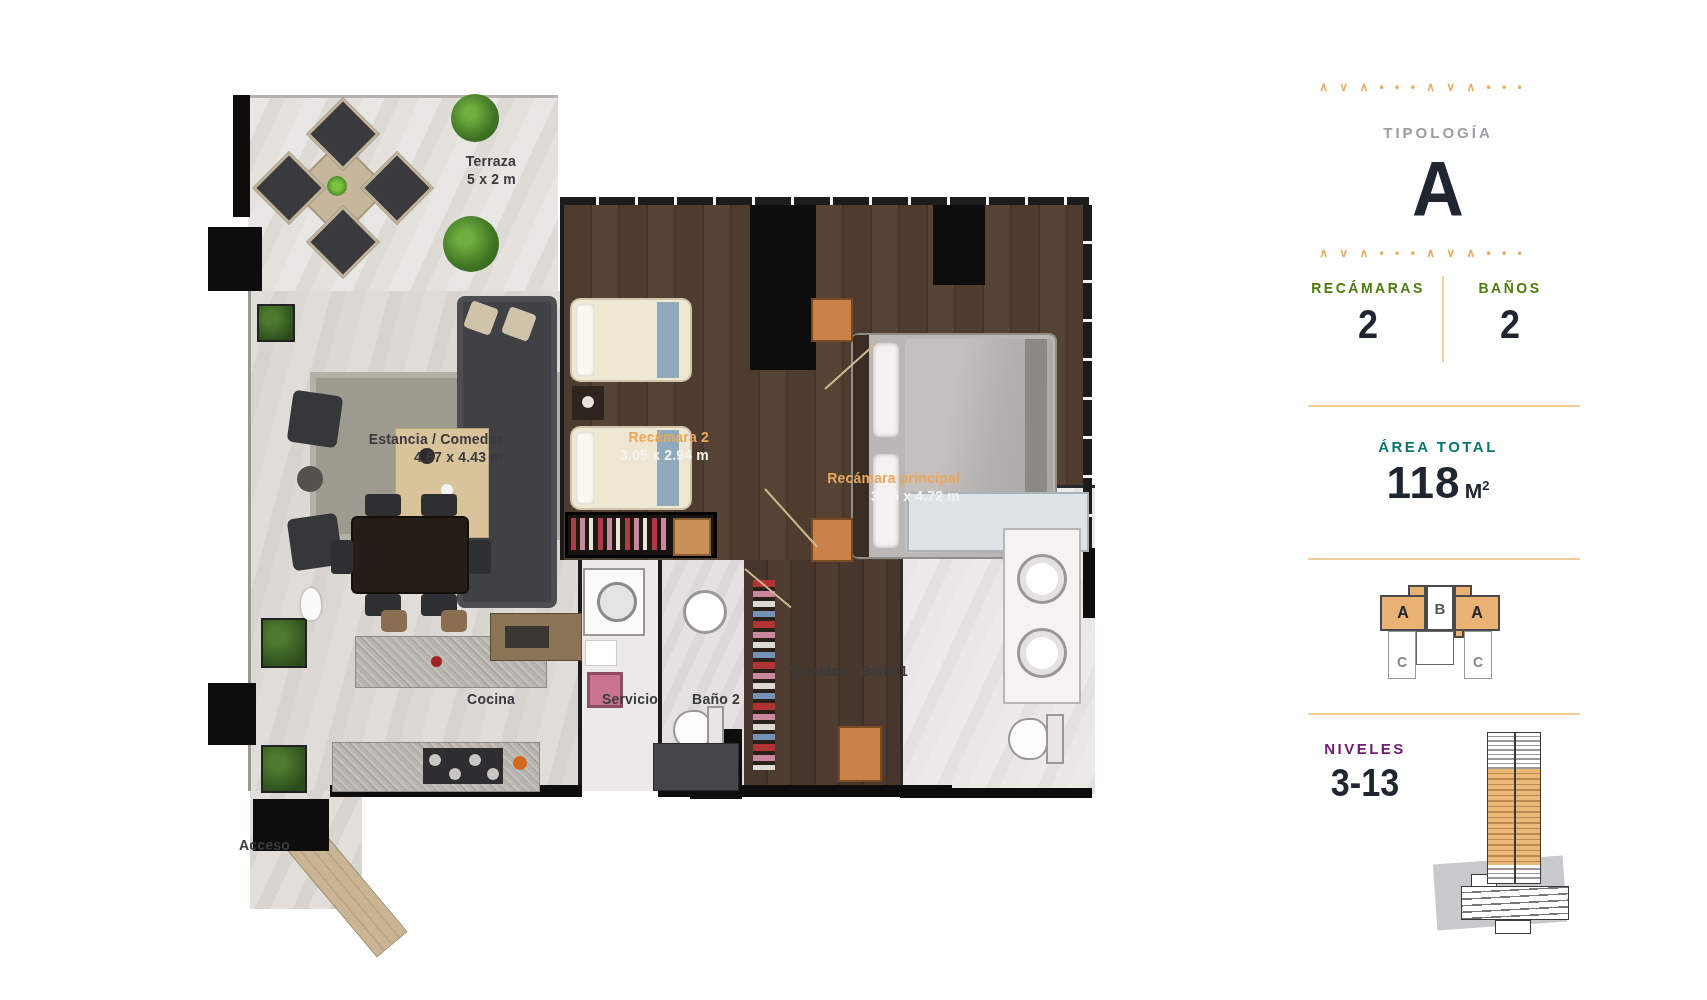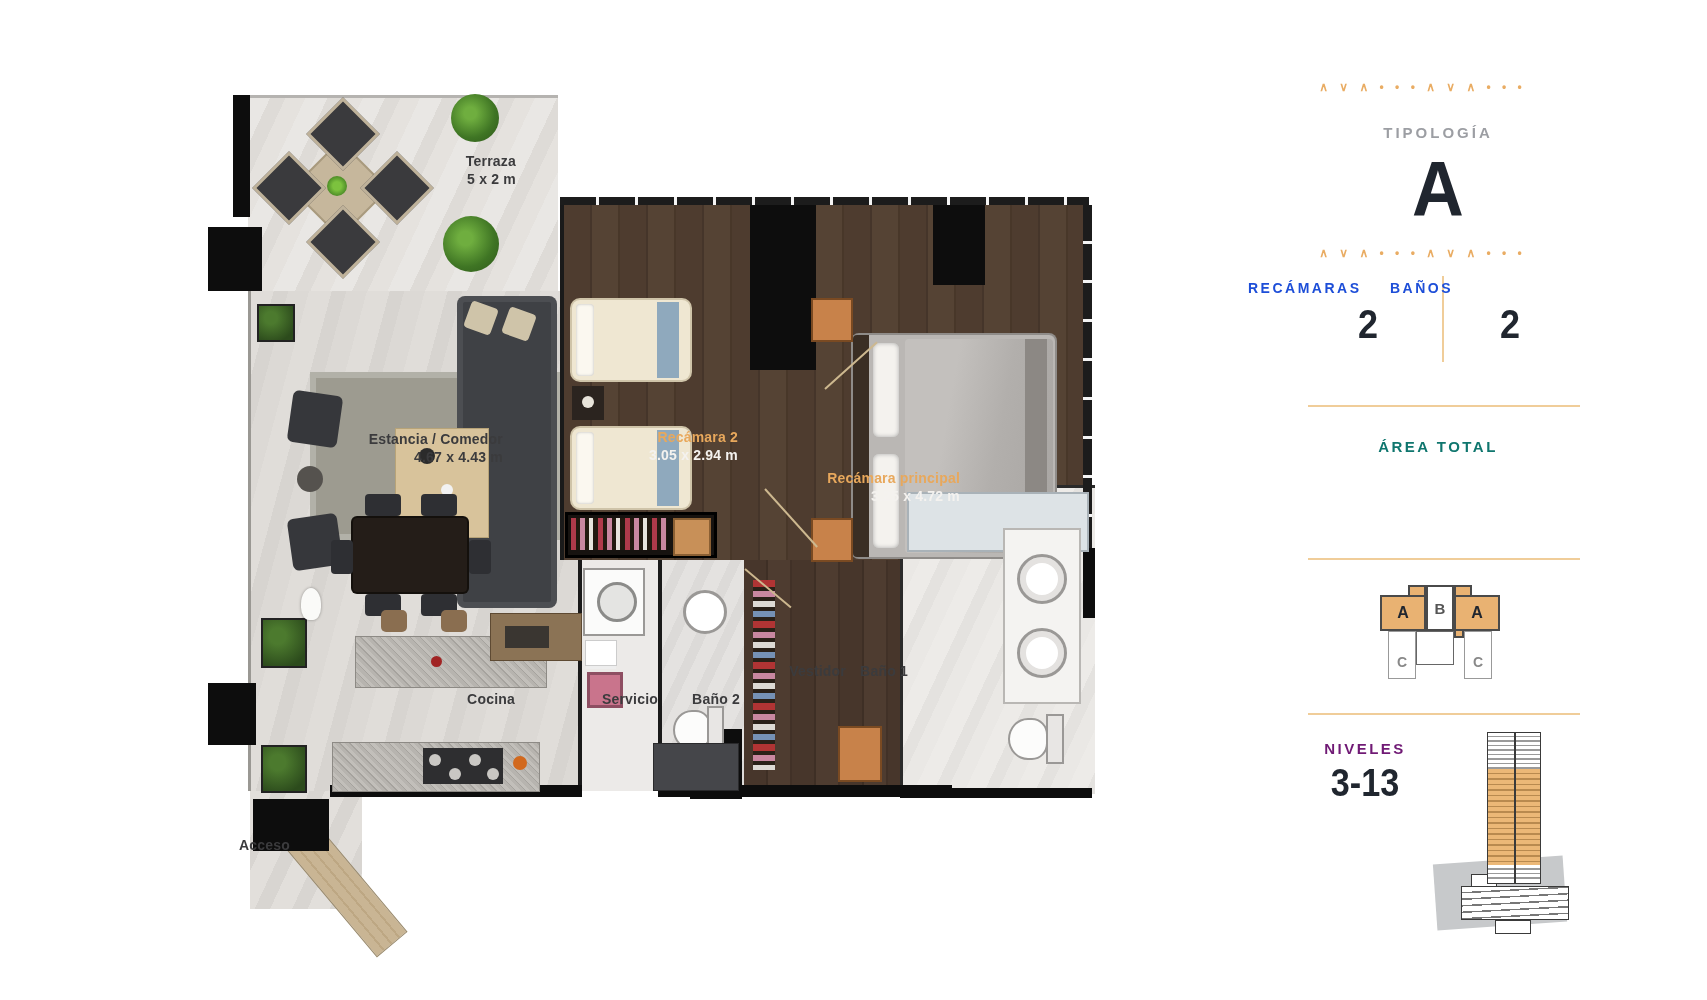--- a/index.html
+++ b/index.html
@@ -155,38 +155,38 @@
   .sw1{left:560px;top:400px;width:78px;transform:rotate(48deg);}
   .sw2{left:620px;top:300px;width:70px;transform:rotate(-42deg);}
   .sw3{left:540px;top:480px;width:60px;transform:rotate(40deg);}
 
   
   .plabel{position:absolute;text-align:right;font-size:14px;font-weight:600;color:#3b3b3d;line-height:18px;letter-spacing:.2px;}
   .plabel .rn-accent{color:#e8a85c;}
   .plabel .rn-white{color:#f4f2ef;}
   .lbl-terraza{left:191px;top:64px;width:120px;}
   .lbl-estancia{left:118px;top:342px;width:180px;}
-  .lbl-rec2{left:373px;top:340px;width:160px;}
+  .lbl-rec2{left:344px;top:340px;width:160px;}
   .lbl-prin{left:575px;top:381px;width:180px;}
   .lbl-cocina{left:190px;top:602px;width:120px;}
   .lbl-serv{left:368px;top:602px;width:85px;}
   .lbl-bano2{left:450px;top:602px;width:85px;}
   .lbl-vest{left:556px;top:574px;width:85px;}
   .lbl-bano1{left:623px;top:574px;width:80px;}
   .lbl-acceso{left:0px;top:748px;width:85px;}
 
   
   .panel{position:absolute;left:1190px;top:80px;width:410px;height:880px;}
   .decor{position:absolute;left:115px;width:235px;text-align:center;color:#e9ac63;font-size:12px;font-weight:700;letter-spacing:4px;white-space:nowrap;}
   .decor.d1{top:0px;} .decor.d2{top:166px;}
   .typ-label{position:absolute;left:98px;top:44px;width:300px;text-align:center;
     font-size:15px;font-weight:700;letter-spacing:3px;color:#9c9ea3;}
   .typ-value{position:absolute;left:98px;top:64px;width:300px;text-align:center;
     font-size:78px;font-weight:700;color:#20262f;transform:scaleX(.92);}
-  .stat-label{position:absolute;width:240px;font-size:14px;font-weight:700;letter-spacing:2.5px;color:#1d4ed8;}
+  .stat-label{position:absolute;width:240px;text-align:center;font-size:14px;font-weight:700;letter-spacing:2.5px;color:#4d7c0f;}
   .stat-value{position:absolute;width:240px;text-align:center;font-size:40px;font-weight:700;color:#20262f;transform:scaleX(.9);}
   .sl-left{left:58px;top:200px;} .sv-left{left:58px;top:222px;}
   .sl-right{left:200px;top:200px;} .sv-right{left:200px;top:222px;}
   .vdiv{position:absolute;left:252px;top:196px;width:1.5px;height:86px;background:#f0cd99;}
   .hr{position:absolute;left:118px;width:272px;height:1.5px;background:#f0cd99;}
   .hr1{top:325px;} .hr2{top:478px;} .hr3{top:633px;}
   .area-label{position:absolute;left:98px;top:358px;width:300px;text-align:center;
     font-size:15px;font-weight:700;letter-spacing:2.5px;color:#0f766e;}
   .area-value{position:absolute;left:98px;top:378px;width:300px;text-align:center;color:#20262f;}
   .area-num{font-size:44px;font-weight:700;letter-spacing:1px;}
@@ -387,20 +387,24 @@
 
     <div class="stat-label sl-left">RECÁMARAS</div>
     <div class="stat-value sv-left">2</div>
     <div class="vdiv"></div>
     <div class="stat-label sl-right">BAÑOS</div>
     <div class="stat-value sv-right">2</div>
 
     <div class="hr hr1"></div>
 
     <div class="area-label">ÁREA TOTAL</div>
+    <div class="area-value">
+      <span class="area-num">118</span>
+      <span class="area-unit">M</span><span class="area-sup">2</span>
+    </div>
 
     <div class="hr hr2"></div>
 
     <div class="umap">
       <div class="u uA uAl-tab"></div>
       <div class="u uA uAl">A</div>
       <div class="u uA uAl-foot"></div>
       <div class="u uW uB">B</div>
       <div class="u uA uAr-tab"></div>
       <div class="u uA uAr">A</div>

